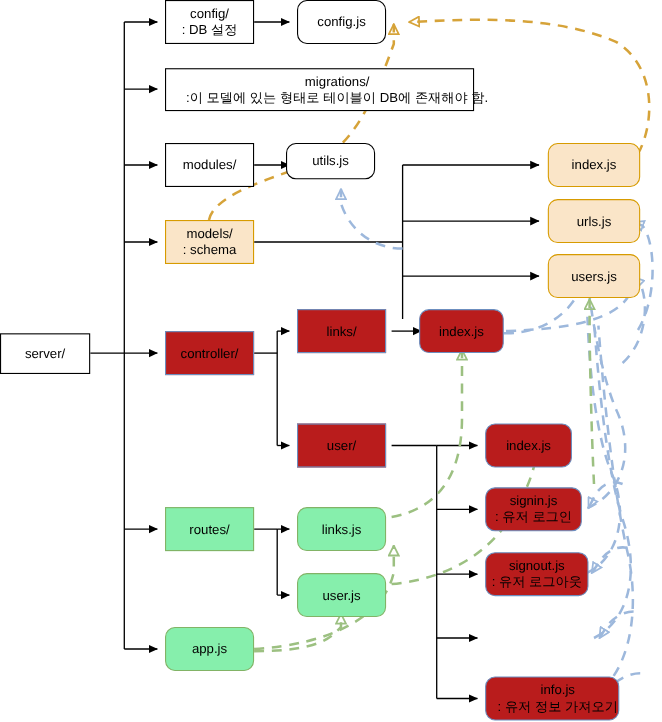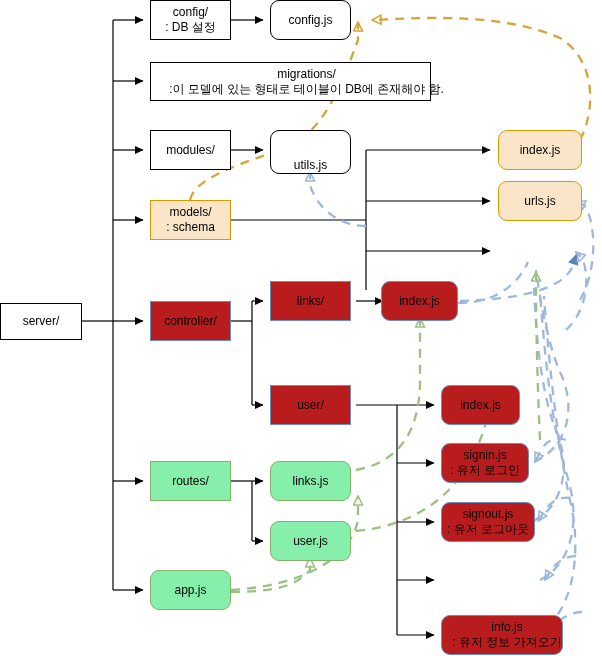--- a/index.html
+++ b/index.html
@@ -175,37 +175,40 @@
 
   <div class="node plain" style="left:150px; top:62px; width:281px; height:39px;padding-left:32px;">
     <span class="ln">migrations/</span>
     <span class="ln">:이 모델에 있는 형태로 테이블이 DB에 존재해야 함.</span>
   </div>
 
   <div class="node plain" style="left:150px; top:130px; width:81px; height:40px;">
     <span class="ln">modules/</span>
   </div>
 
-  <div class="node plain rounded" style="left:270px; top:130px; width:81px; height:44px;justify-content:flex-end;">
+  <div class="node plain rounded" style="left:260px; top:130px; width:81px; height:33px;">
     <span class="ln">utils.js</span>
   </div>
 
   <div class="node orange" style="left:150px; top:200px; width:81px; height:40px;">
     <span class="ln">models/</span>
     <span class="ln">: schema</span>
   </div>
 
   <div class="node orange rounded" style="left:498px; top:130px; width:84px; height:40px;">
     <span class="ln">index.js</span>
   </div>
 
   <div class="node orange rounded" style="left:498px; top:181px; width:84px; height:40px;">
     <span class="ln">urls.js</span>
   </div>
 
+  <div class="node orange rounded" style="left:498px; top:231px; width:84px; height:40px;">
+    <span class="ln">users.js</span>
+  </div>
 
   <div class="node blue" style="left:150px; top:301px; width:81px; height:40px;">
     <span class="ln">controller/</span>
   </div>
 
   <div class="node blue" style="left:270px; top:281px; width:81px; height:40px;">
     <span class="ln">links/</span>
   </div>
 
   <div class="node blue rounded" style="left:381px; top:281px; width:77px; height:40px;">

